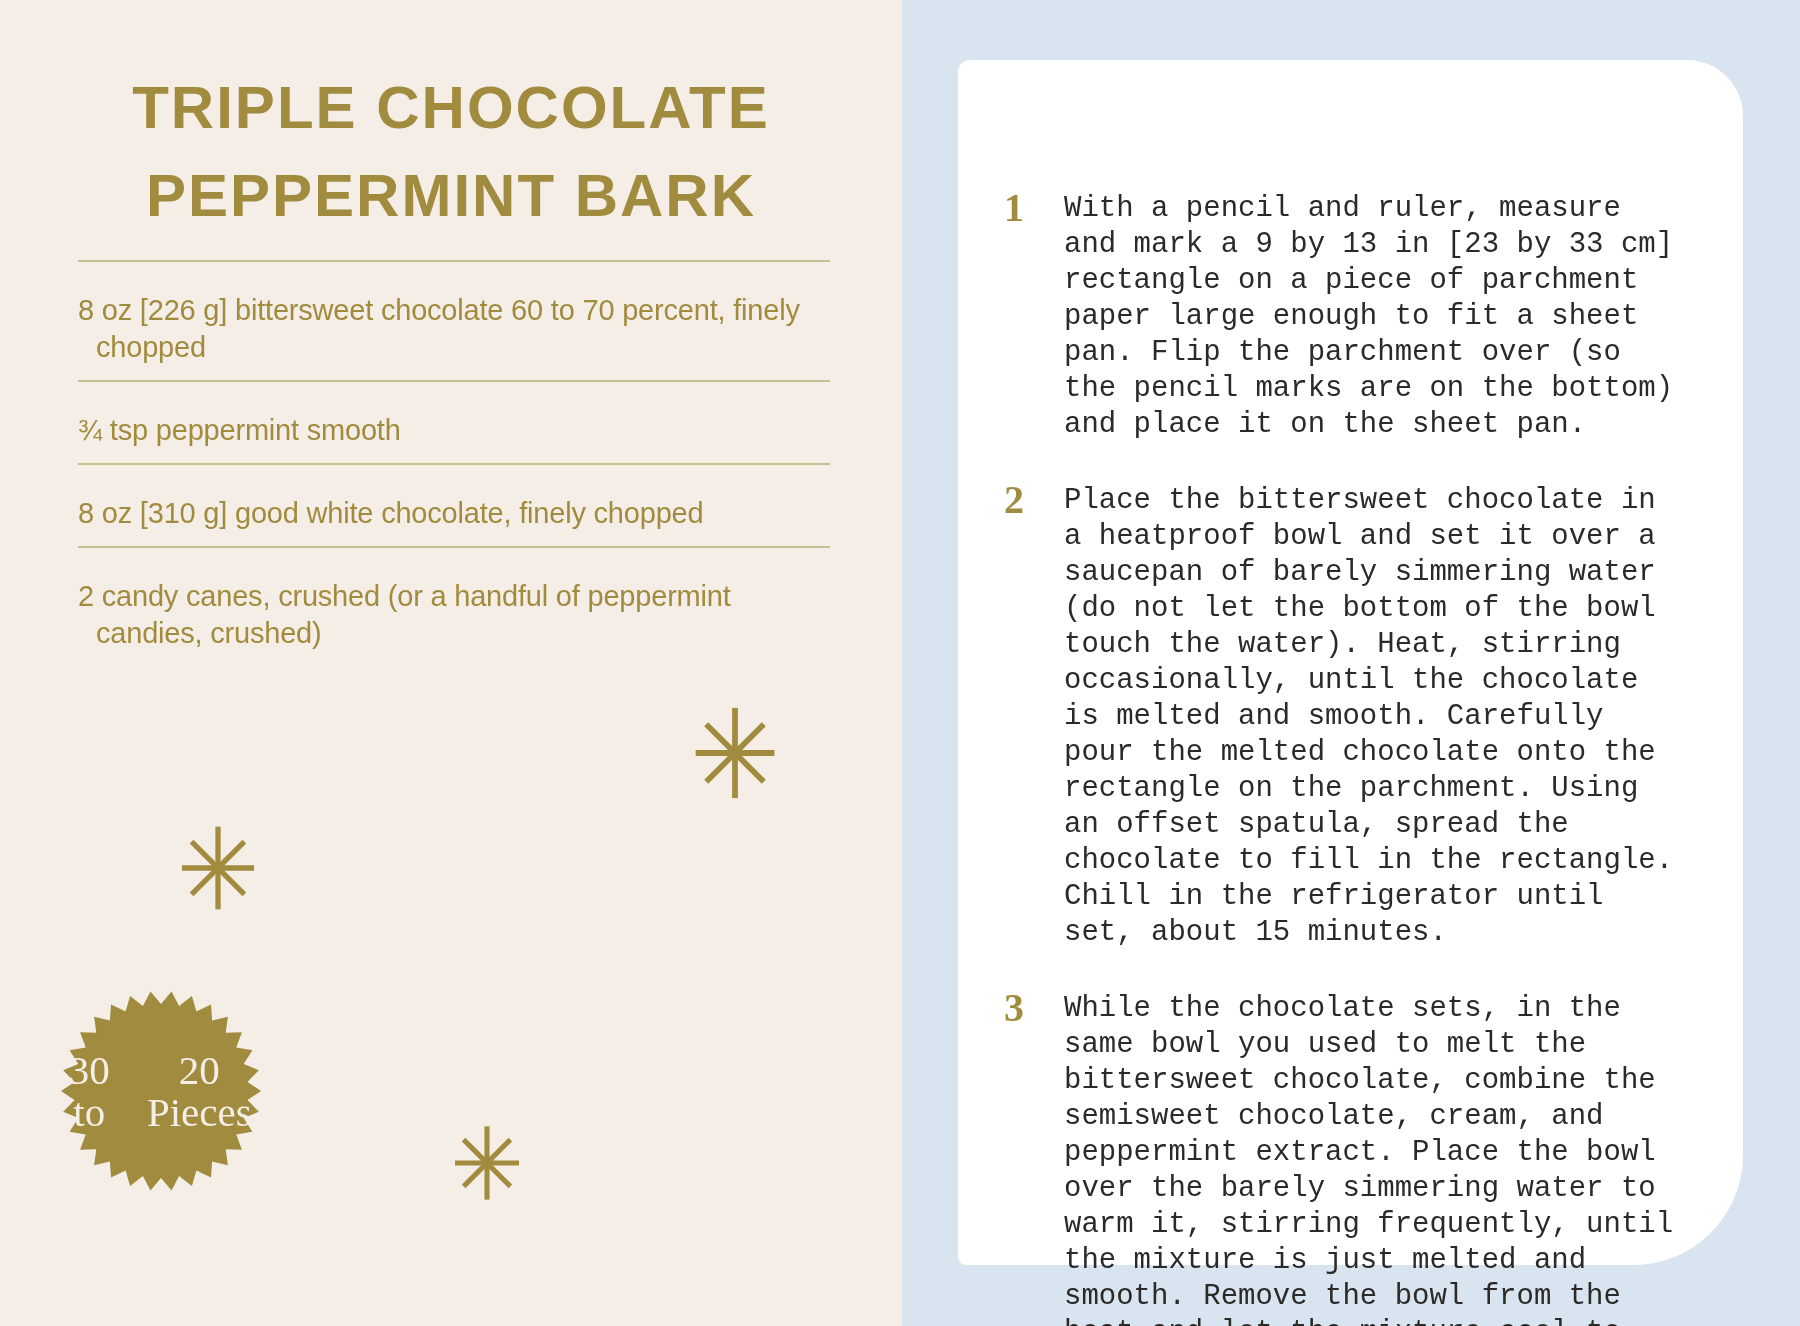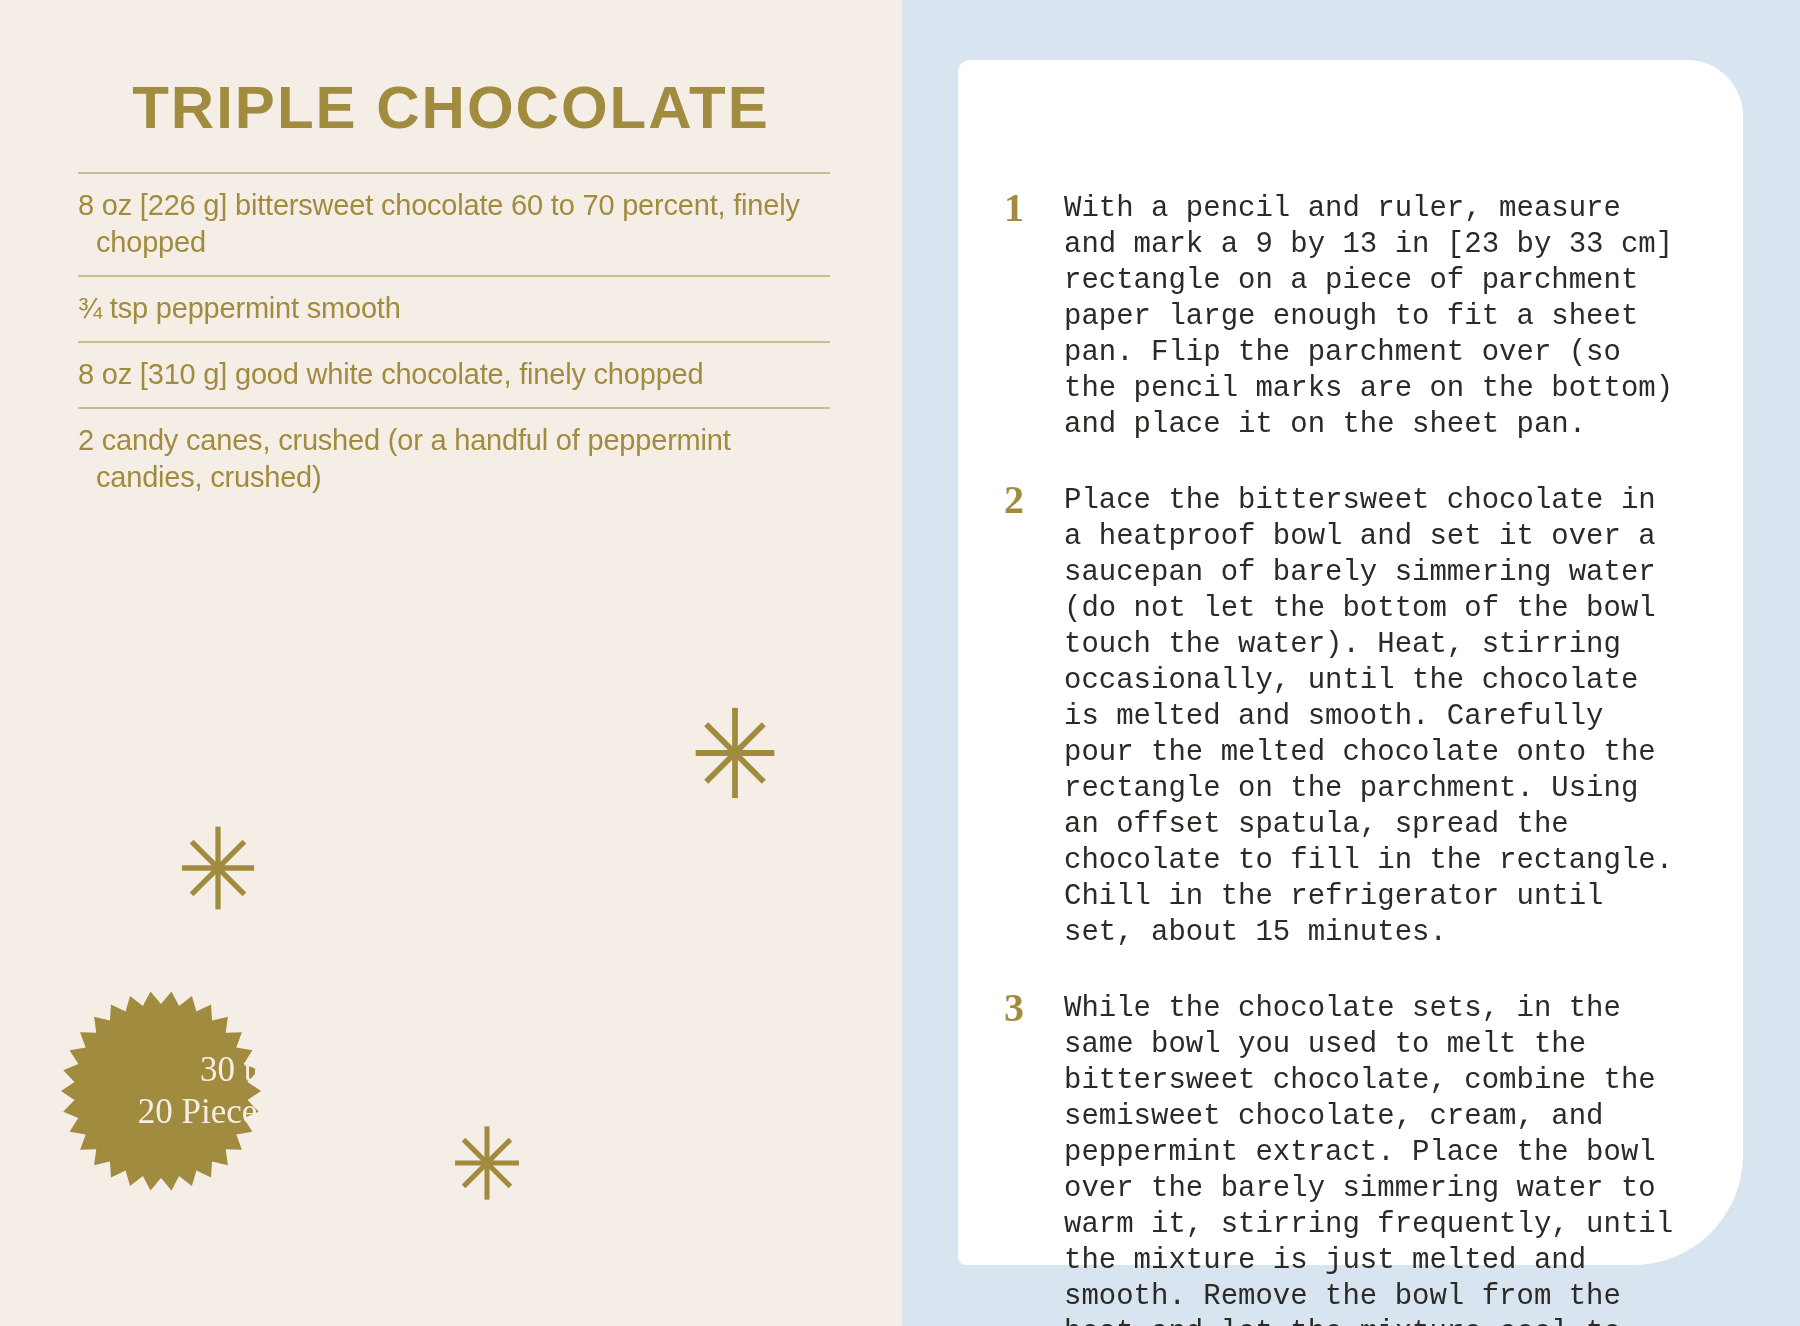--- a/index.html
+++ b/index.html
@@ -8,52 +8,53 @@
 
   
   .left-panel{position:absolute;left:0;top:0;width:902px;height:1326px;background:#f5eee7;}
   .recipe-title{margin:64px 30px 0 30px;text-align:center;color:#a18b3e;
     font-family:"Liberation Sans",sans-serif;font-weight:700;font-size:60px;line-height:88px;
     letter-spacing:2px;}
   .recipe-title span{display:block;}
   .ingredients{list-style:none;margin:20px 72px 0 78px;padding:0;}
   .ingredients li{border-top:2px solid rgba(161,139,62,.5);padding:13px 0 14px 0;
     color:#a18b3e;font-size:29px;line-height:37px;letter-spacing:-0.2px;}
-  .ingredients li span{display:block;padding-left:18px;text-indent:-18px;}
+  .ingredients li span{display:block;padding-left:18px;text-indent:-18px;margin-top:17px;}
 
   
   .sparkle{position:absolute;}
   .sparkle svg{display:block;}
 
   
   .badge{position:absolute;left:51px;top:981px;width:220px;height:220px;}
   .badge svg{position:absolute;left:0;top:0;width:220px;height:220px;}
   .badge-text{position:absolute;left:0;top:0;width:220px;height:220px;display:flex;
-    flex-direction:column;align-items:flex-end;justify-content:center;
-    font-family:"Liberation Serif",serif;color:#f5eee7;font-size:35px;line-height:42px;text-align:center;}
+    flex-direction:row;align-items:center;justify-content:center;
+    font-family:"Liberation Serif",serif;color:#f5eee7;font-size:41px;line-height:42px;text-align:center;}
 
   
   .right-panel{position:absolute;left:902px;top:0;width:898px;height:1326px;background:#d8e5f1;}
   .card{position:absolute;left:56px;top:60px;width:785px;height:1205px;background:#ffffff;
     border-radius:12px 56px 110px 8px;box-sizing:border-box;padding:131px 60px 0 46px;}
   .step{display:flex;margin-bottom:40px;}
   .step-num{flex:0 0 60px;color:#a18b3e;font-family:"Liberation Serif",serif;
     font-weight:700;font-size:40px;line-height:40px;margin-top:-3px;}
   .step-text{width:635px;color:#2b2a26;font-family:Liberation Mono, monospace;
     font-size:29px;line-height:36px;}
 </style>
 </head>
 <body>
 
 <div class="page">
 
   <div class="left-panel">
 
     <h1 class="recipe-title">
       <span>TRIPLE CHOCOLATE</span>
+      <span>PEPPERMINT BARK</span>
     </h1>
 
     <ul class="ingredients">
       <li>
           <span>8 oz [226 g] bittersweet chocolate 60 to 70 percent, finely chopped</span>
         </li>
       <li>
           <span>¾ tsp peppermint smooth</span>
         </li>
       <li>

